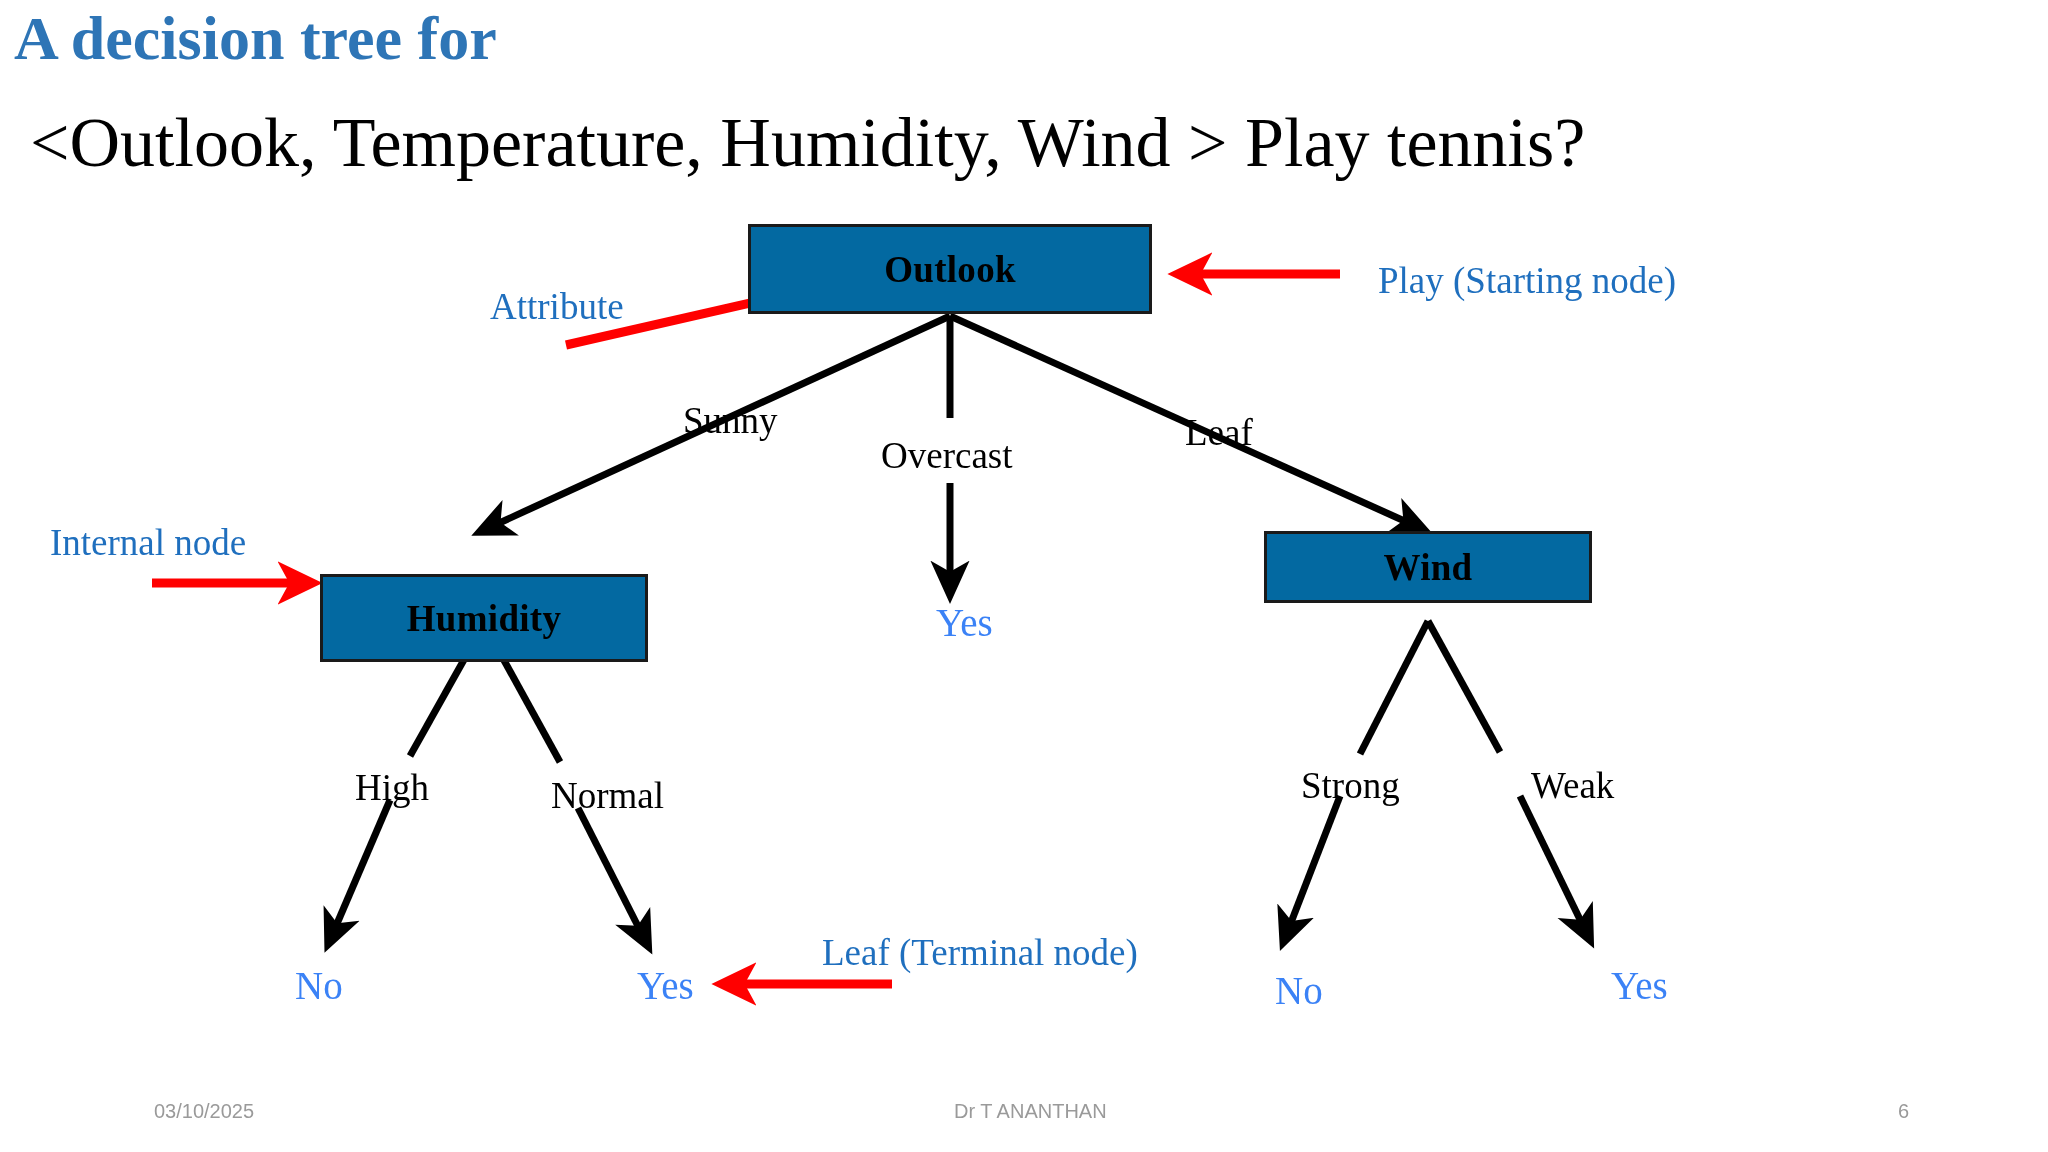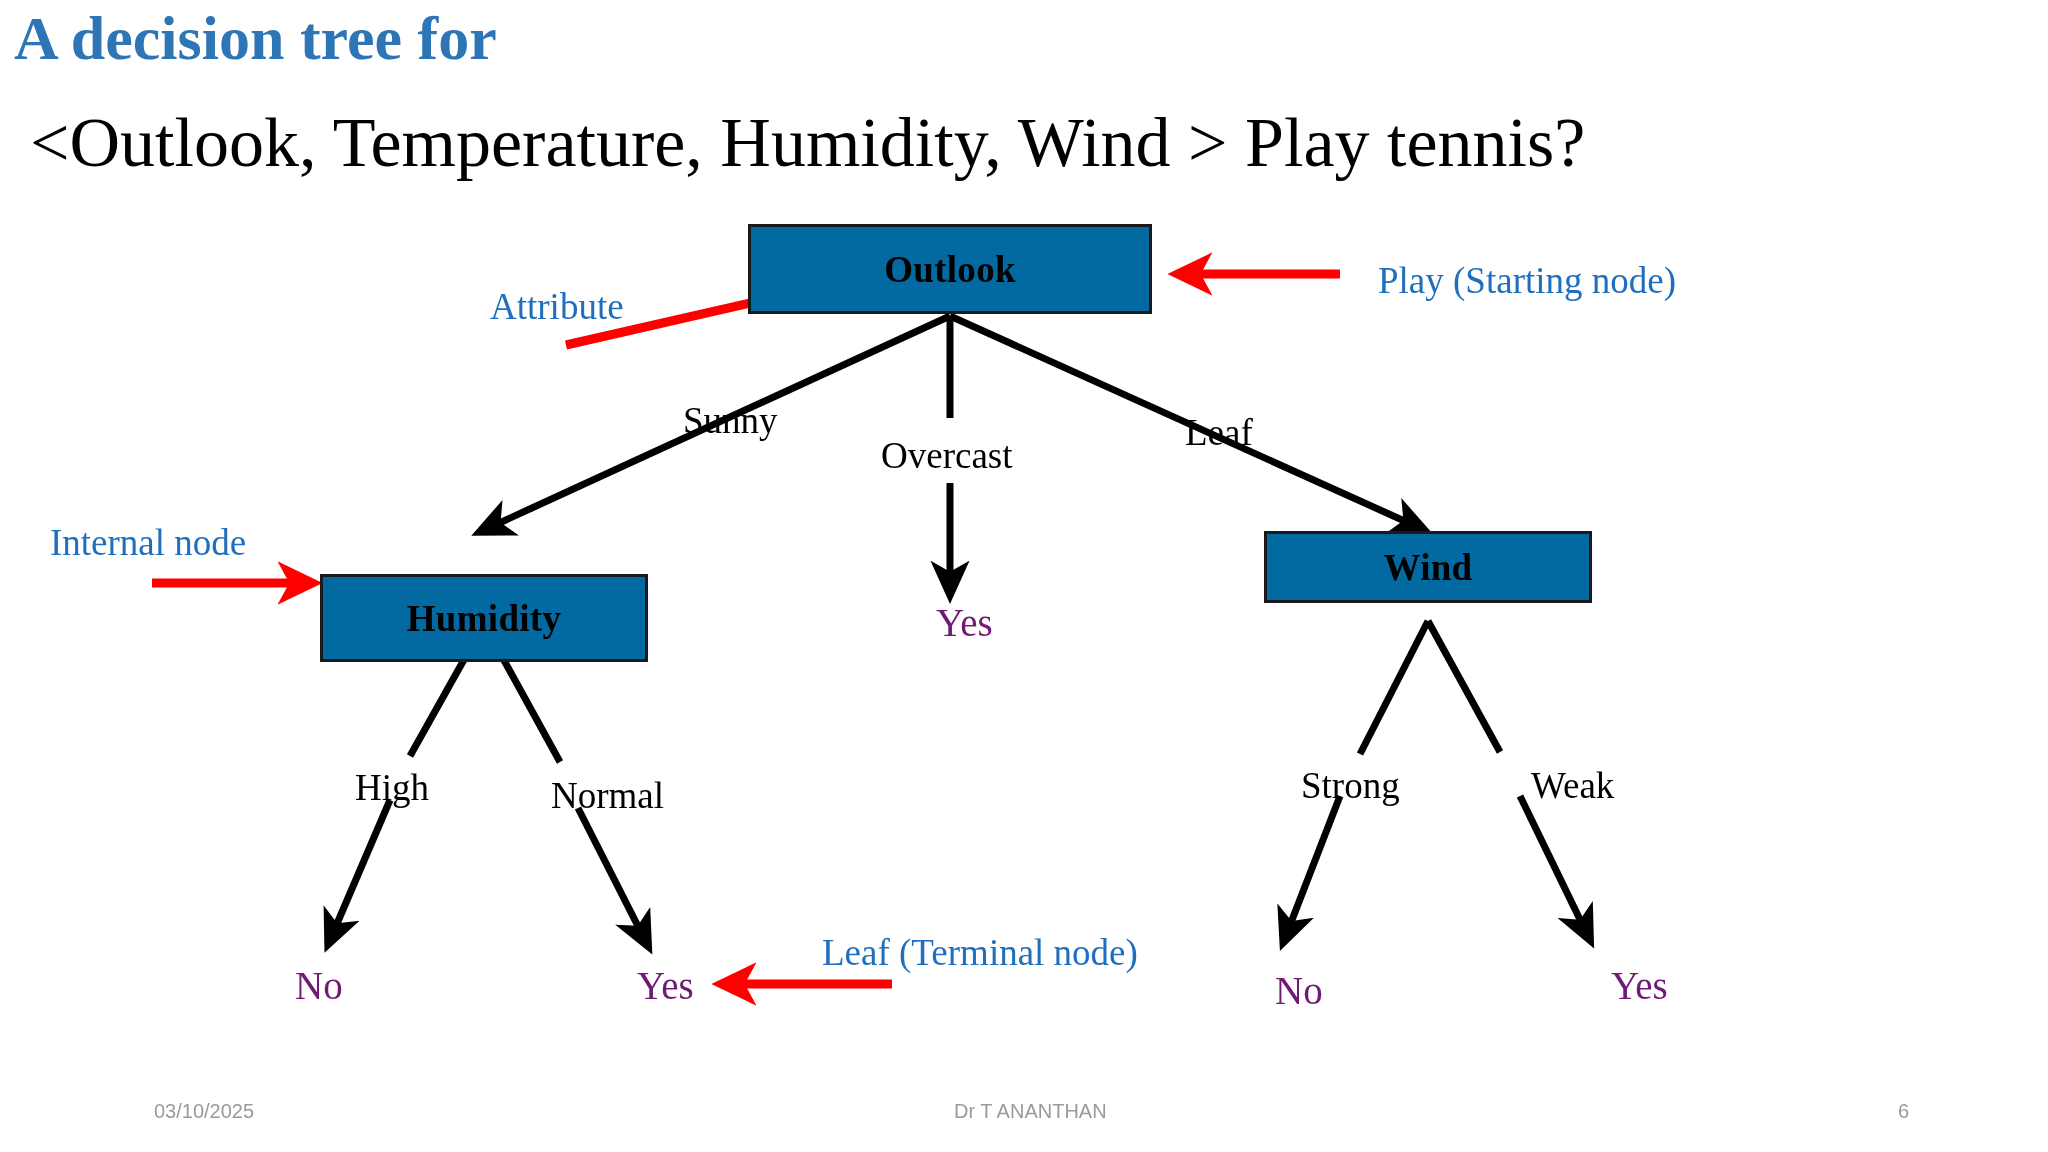--- a/index.html
+++ b/index.html
@@ -85,21 +85,21 @@
   #label-high      { left: 355px;  top: 766px; }
   #label-normal    { left: 551px;  top: 774px; }
   #label-strong    { left: 1301px; top: 764px; }
   #label-weak      { left: 1531px; top: 764px; }
 
   
   .leaf-label {
     position: absolute;
     font-family: "Liberation Serif", "DejaVu Serif", serif;
     font-size: 39px;
-    color: #701a75;
+    color: #3b82f6;
     white-space: nowrap;
   }
   #leaf-overcast-yes { left: 936px;  top: 600px; }
   #leaf-hum-no       { left: 295px;  top: 963px; }
   #leaf-hum-yes      { left: 637px;  top: 963px; }
   #leaf-wind-no      { left: 1275px; top: 968px; }
   #leaf-wind-yes     { left: 1611px; top: 963px; }
 
   
   .annotation-label {

